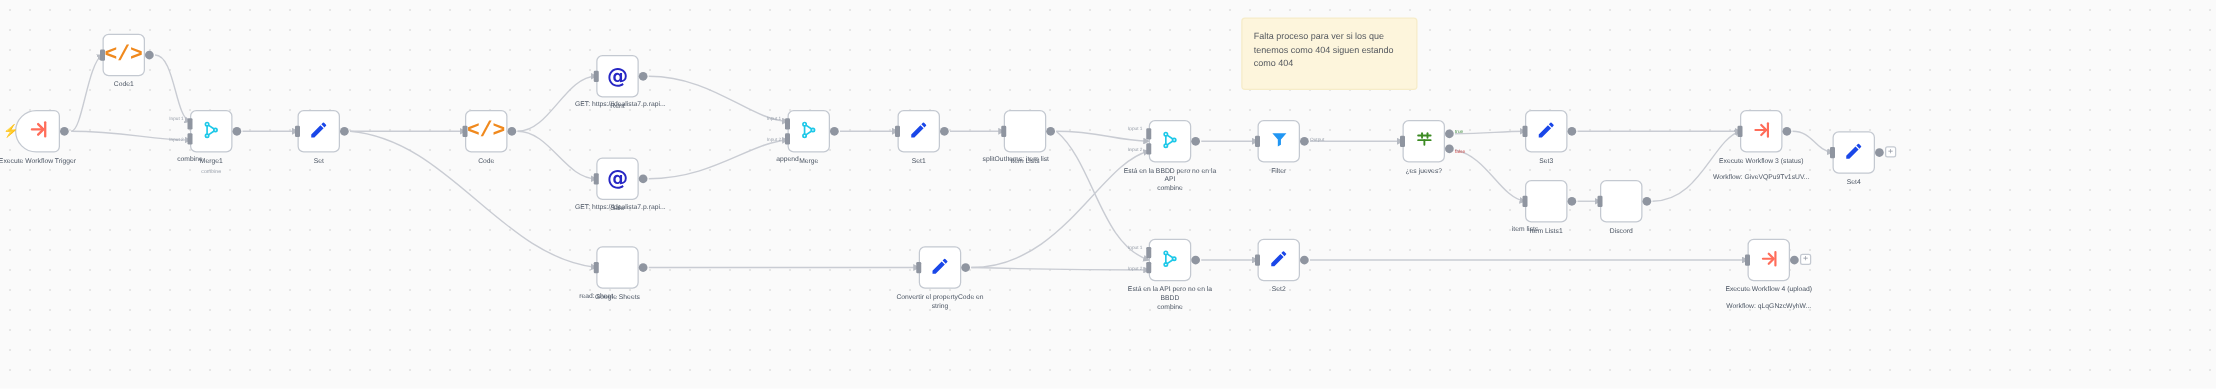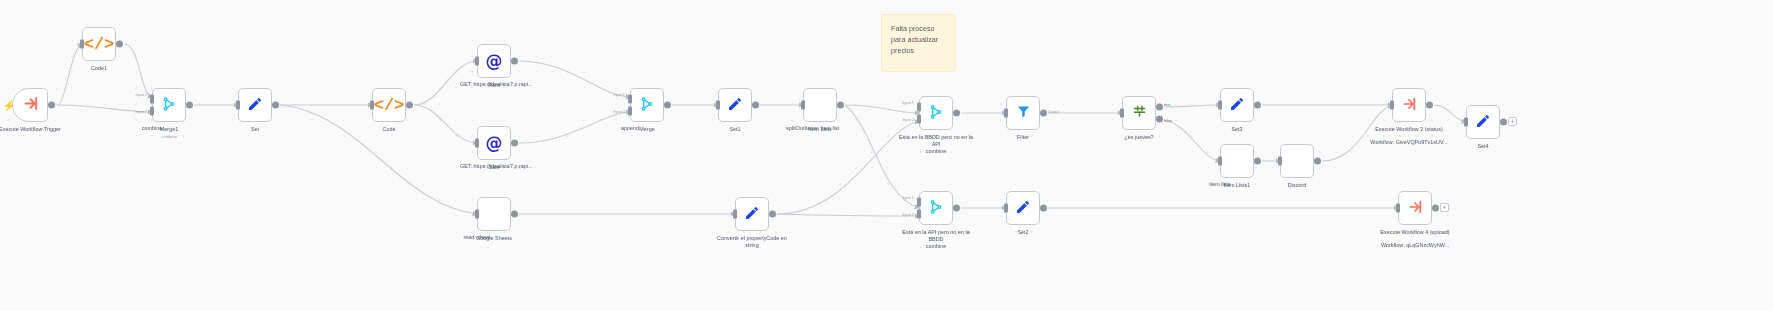--- a/index.html
+++ b/index.html
@@ -481,18 +481,18 @@
           <path d="M12 6l6 6-6 6"></path>
           <path d="M20 4v16"></path>
         </svg>
     </span>
     <span class="out-dot"></span>
     <span class="node-label wrap">Execute Workflow 4
 (upload)</span>
   </div>
   <div class="node-label" style="left:1415px; top:242px; transform:translateX(-50%);">Workflow: qLqGNzcWyhW...</div>
 
-  <div class="sticky" style="left:881px; top:14px; width:75px; height:58px;">Falta proceso para actualizar precios</div>
+  <div class="sticky" style="left:993px; top:14px; width:141px; height:58px;">Falta proceso para ver si los que tenemos como 404 siguen estando como 404</div>
 
   <div class="plus-btn" style="left:1508px; top:117px;">+</div>
   <div class="plus-btn" style="left:1440px; top:203px;">+</div>
 
 </div>
 
 </body></html>

